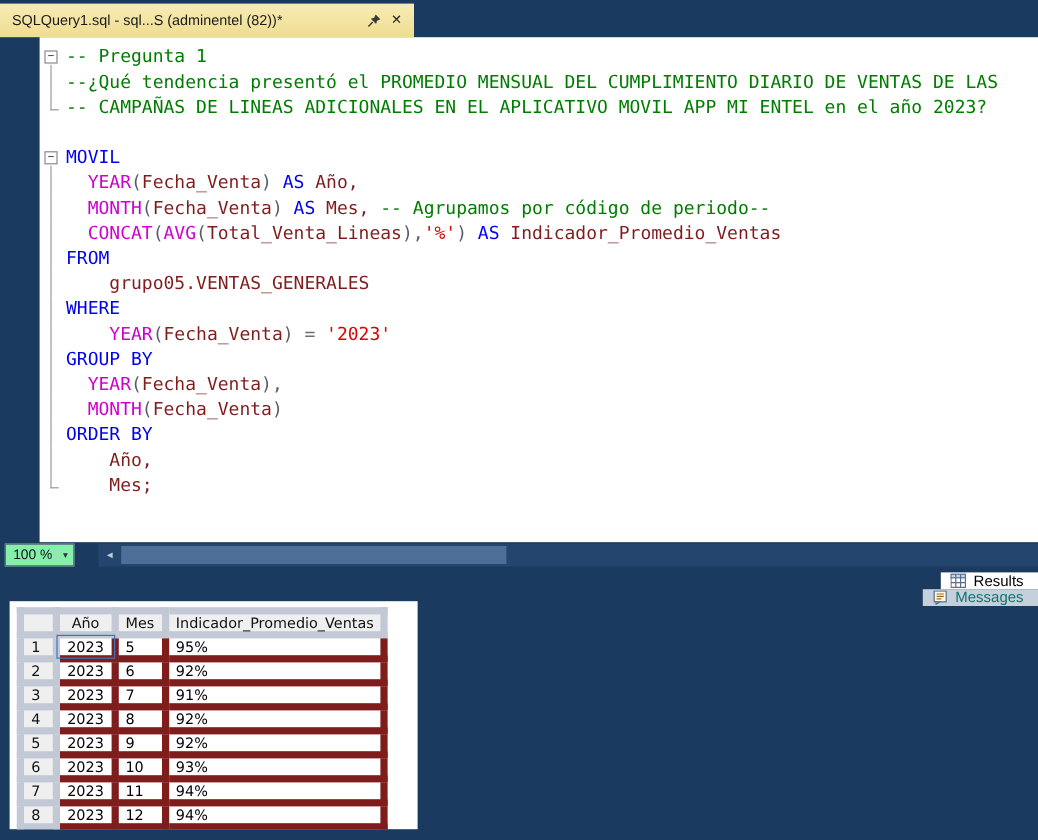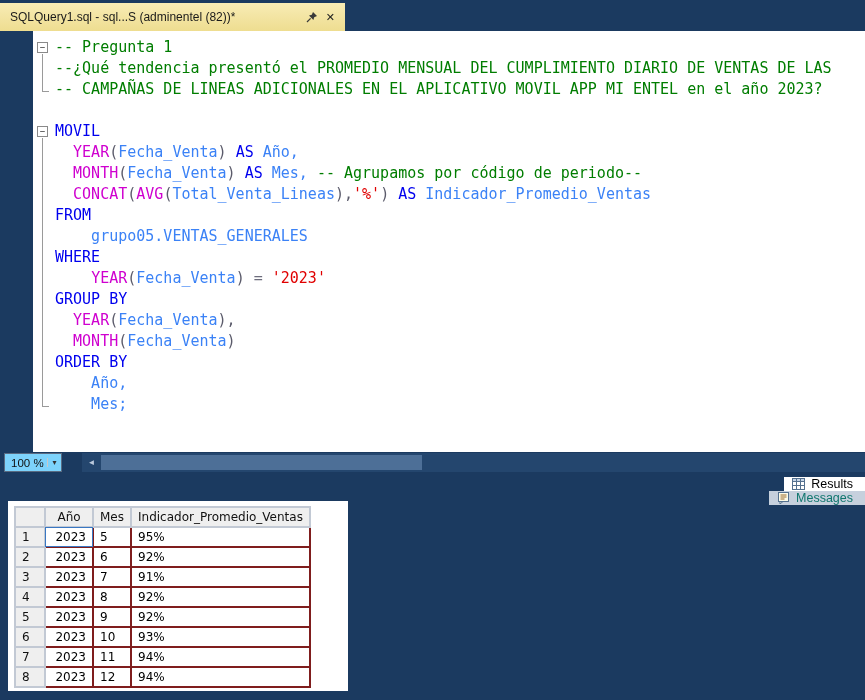--- a/index.html
+++ b/index.html
@@ -28,25 +28,25 @@
   .m-line::before{ content:""; position:absolute; left:9px; top:0; bottom:0; border-left:1px solid #9a9a9a; }
   .m-end::before { content:""; position:absolute; left:9px; top:0; height:12px; width:6px;
                    border-left:1px solid #9a9a9a; border-bottom:1px solid #9a9a9a; }
   .code-text { white-space:pre; }
   .tok-comment { color:#007d00; }
   .tok-keyword { color:#0000ee; }
   .tok-function{ color:#cf00cf; }
   .tok-string  { color:#e00000; }
   .tok-op      { color:#6d6d7d; }
   .tok-paren   { color:#5b5b6b; }
-  .tok-text    { color:#3b82f6; }
+  .tok-text    { color:#7f1d1d; }
 
   
   .hstrip { position:absolute; left:0; top:452px; right:0; height:21px; background:#1b3a60; }
-  .zoom-combo { position:absolute; left:4px; top:1px; width:58px; height:19px; background:#7dd3fc;
+  .zoom-combo { position:absolute; left:4px; top:1px; width:58px; height:19px; background:#86efac;
                 border:1px solid #5a6b82; display:flex; align-items:center; font-size:11.5px; color:#111; cursor:pointer; }
   .zoom-combo .val { flex:1; padding-left:6px; }
   .zoom-combo .arrow { width:14px; text-align:center; font-size:8px; color:#333; border-left:1px solid #c8c8c8; }
   .scroll-left { position:absolute; left:82px; top:1px; width:19px; height:19px; background:#24466e;
                  color:#bccadd; font-size:8px; display:flex; align-items:center; justify-content:center; cursor:pointer; }
   .hscrollbar { position:absolute; left:101px; right:0; top:1px; height:19px; background:#24466e; cursor:pointer; }
   .hscrollbar .thumb { position:absolute; left:0; top:2px; height:15px; width:42%; background:#4d6f97; }
 
   
   .rtabs { position:absolute; left:0; top:477px; right:0; height:24px; background:#1b3a60;
@@ -54,21 +54,21 @@
   .rtab { display:inline-flex; align-items:center; gap:6px; height:22px; padding:0 12px 0 8px;
           font-size:12.5px; cursor:pointer; }
   .rtab.active { background:#ffffff; color:#000; }
   .rtab.inactive { background:#c6d0dd; color:#0f766e; margin-left:2px; }
   .ricon { display:inline-flex; }
 
   
   .results-pane { position:absolute; left:8px; top:501px; width:340px; height:190px; background:#ffffff;
                   padding:5px 0 0 6px; overflow:hidden; }
   table.grid { border-collapse:collapse; font-family:"DejaVu Sans","Liberation Sans",sans-serif; font-size:12px; }
-  table.grid th, table.grid td { border:2px solid #7f1d1d; height:20px; padding:0 6px; white-space:nowrap; }
+  table.grid th, table.grid td { border:6px solid #7f1d1d; height:20px; padding:0 6px; white-space:nowrap; }
   table.grid thead th { background:#efefef; border-color:#c2c9d4; font-weight:normal; color:#111; }
   table.grid th.corner { width:30px; background:#efefef; }
   table.grid th.rownum { background:#efefef; border-color:#c2c9d4; font-weight:normal; text-align:left; color:#111; cursor:pointer; }
   td.c-ano { width:48px; text-align:right; cursor:default; }
   td.c-mes { width:36px; text-align:left; cursor:default; }
   td.c-ind { width:172px; text-align:left; cursor:default; }
   th.h-ano { width:48px; text-align:center; }
   th.h-mes { width:36px; text-align:left; }
   th.h-ind { width:172px; text-align:left; }
   td.selected { outline:1px solid #3a77c2; outline-offset:-1px; }

